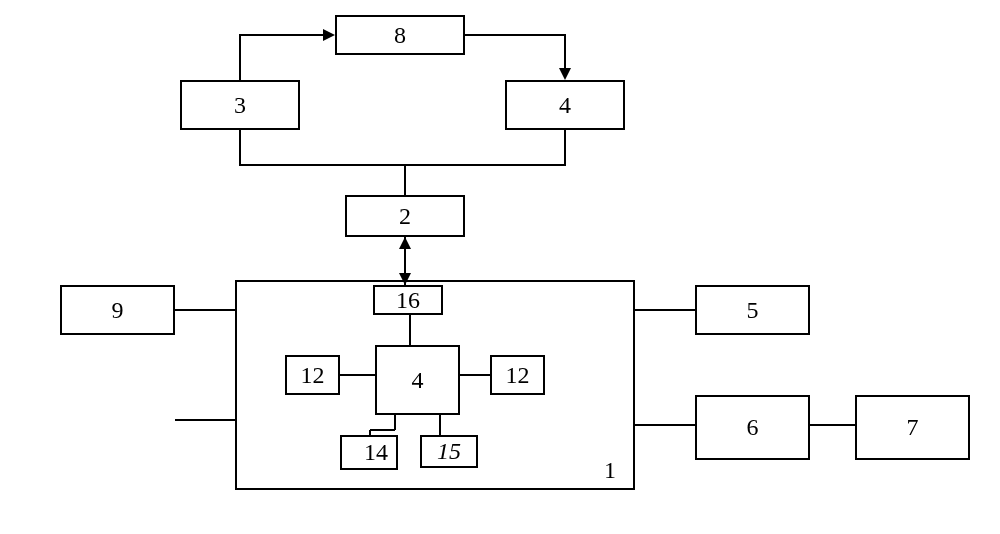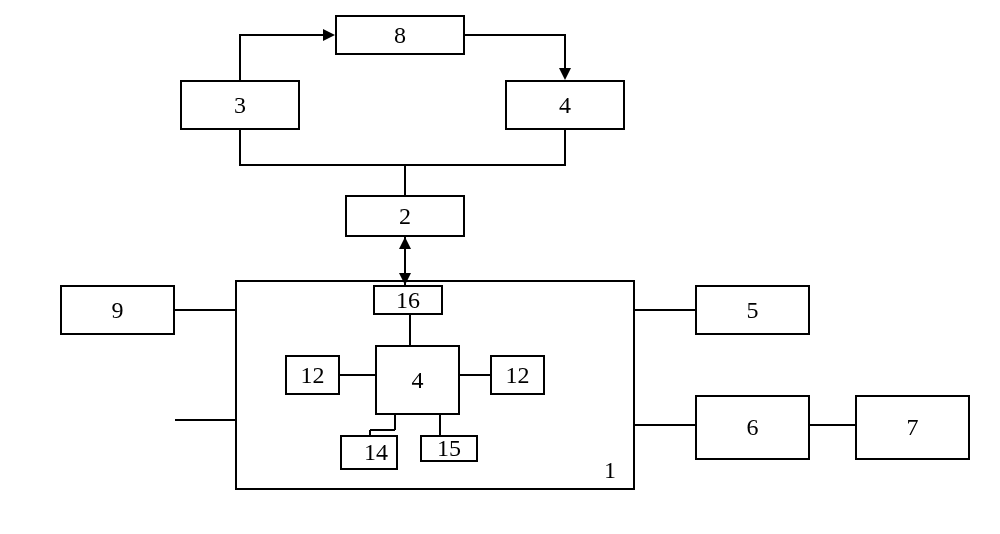--- a/index.html
+++ b/index.html
@@ -91,21 +91,21 @@
   </div>
 
   <div class="box" style="left:490px; top:355px; width:55px; height:40px;">
     <span>12</span>
   </div>
 
   <div class="box" style="left:340px; top:435px; width:58px; height:35px;padding-left:14px;">
     <span>14</span>
   </div>
 
-  <div class="box" style="left:420px; top:435px; width:58px; height:27px;">
+  <div class="box" style="left:420px; top:435px; width:58px; height:33px;font-style:italic;">
     <span>15</span>
   </div>
 
   <div class="box" style="left:60px; top:285px; width:115px; height:50px;">
     <span>9</span>
   </div>
 
 
   <div class="box" style="left:695px; top:285px; width:115px; height:50px;">
     <span>5</span>

